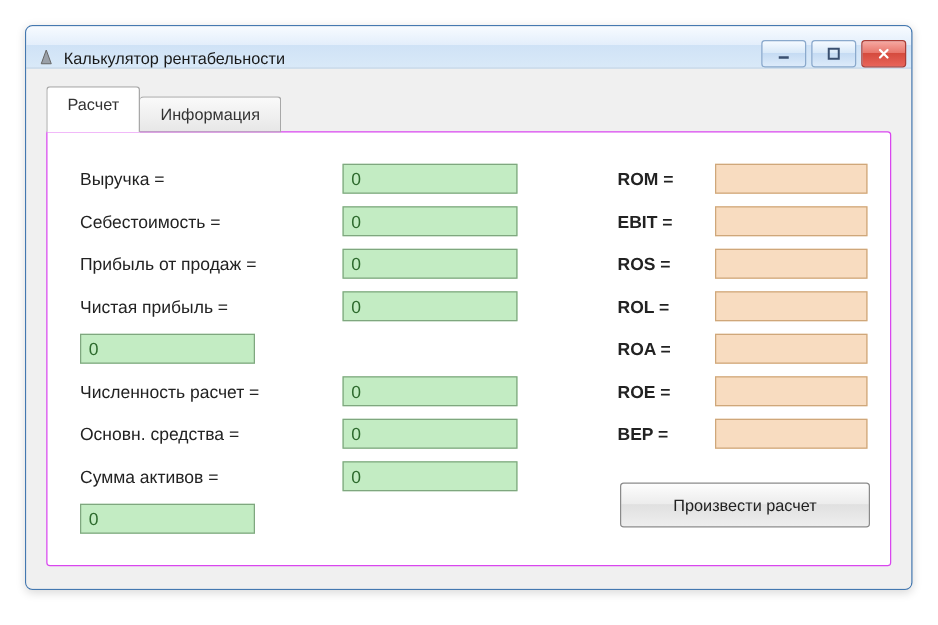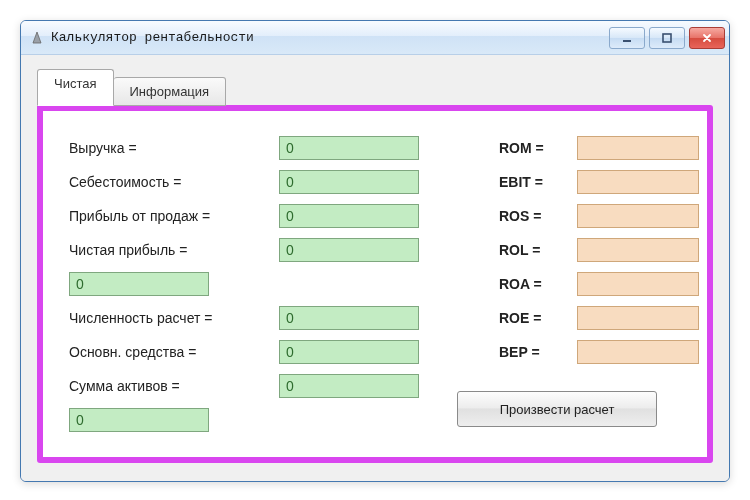--- a/index.html
+++ b/index.html
@@ -16,23 +16,22 @@
       border-radius: 6px;
       overflow: hidden;
       box-shadow: 0 2px 8px rgba(0,0,0,0.15);
       background: #f0f0f0;
     }
     .titlebar {
       height: 34px;
       background: linear-gradient(to bottom, #f7fbff 0%, #e3eefb 45%, #cfe2f6 46%, #d9e9f8 100%);
       border-bottom: 1px solid #b8cfe8;
       display: flex;
-      align-items: center;
+      align-items: flex-end;
       padding: 0 4px 0 8px;
-      font-family: Liberation Mono, monospace;
     }
     .titlebar .app-icon {
       width: 16px; height: 16px;
       margin-right: 6px;
       display: flex; align-items: center; justify-content: center;
     }
     .titlebar .title {
       flex: 1;
       color: #1a1a1a;
       font-size: 13px;
@@ -73,21 +72,21 @@
     }
     .tab.active {
       background: #fff;
       border-bottom-color: #fff;
     }
     .tab:not(.active) {
       margin-top: 8px;
       border-left: none;
     }
     .panel {
-      border: 6px solid #d946ef;
+      border: 1px solid #d946ef;
       background: #fff;
       padding: 20px 22px 20px 26px;
       border-radius: 0 3px 3px 3px;
     }
     .cols {
       display: flex;
       gap: 28px;
     }
     .col-left { flex: 0 0 360px; }
     .col-right { flex: 1; }
@@ -117,20 +116,21 @@
       width: 122px;
       height: 24px;
       border: 1px solid #cfa77a;
       background: #f8dcc0;
       padding: 2px 6px;
       font-size: 14px;
       color: #6b4a1f;
     }
     .calc-btn-wrap {
       margin-top: 22px;
+      margin-left: 44px;
     }
     .calc-btn {
       width: 200px;
       height: 36px;
       border: 1px solid #8a8a8a;
       border-radius: 3px;
       background: linear-gradient(to bottom, #fdfdfd 0%, #ececec 48%, #e0e0e0 49%, #eeeeee 100%);
       font-family: inherit;
       font-size: 13px;
       color: #222;
@@ -163,21 +163,21 @@
       <div class="win-btn close">
         <svg width="12" height="12" viewBox="0 0 12 12">
             <path d="M3 3 L9 9 M9 3 L3 9" stroke="#fff" stroke-width="1.8" stroke-linecap="round"></path>
           </svg>
       </div>
     </div>
   </div>
 
   <div class="client">
     <div class="tabstrip">
-      <div class="tab active">Чистая</div>
+      <div class="tab active">Расчет</div>
       <div class="tab">Информация</div>
     </div>
 
     <div class="panel">
       <div class="cols">
 
         <div class="col-left">
           <div class="row">
             <span class="lbl">Выручка  =</span>
             <input class="inp" value="0" style="">

